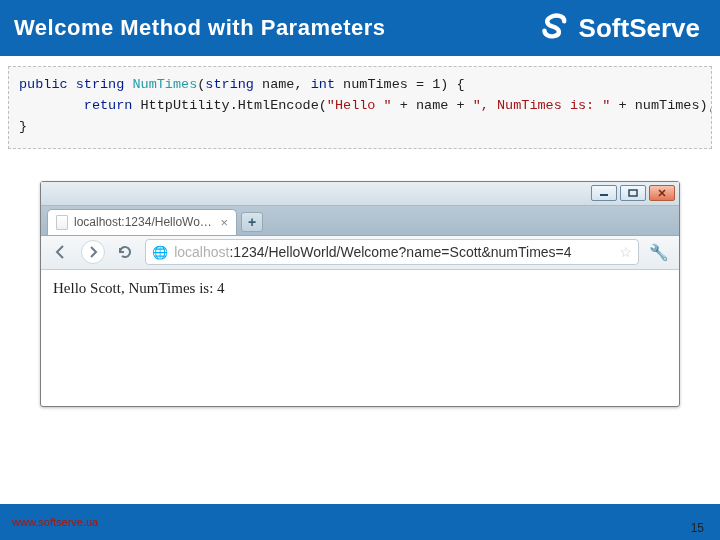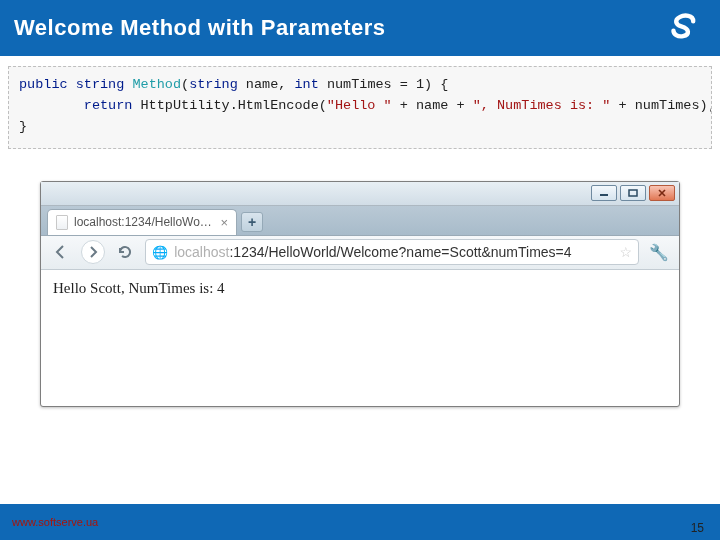--- a/index.html
+++ b/index.html
@@ -150,26 +150,27 @@
 
   <div class="header">
     <div class="header-title">Welcome Method  with Parameters</div>
     <div class="brand">
       <span class="brand-logo">
         <svg width="34" height="34" viewBox="0 0 100 100">
           <path d="M80 30 C80 12 55 10 40 18 C26 25 26 40 45 45 C70 52 70 70 50 74 C34 77 22 68 22 58" stroke="#fff" stroke-width="13" fill="none" stroke-linecap="round"></path>
           <path d="M18 64 C18 84 48 92 66 82 C80 74 80 58 60 52" stroke="#fff" stroke-width="7" fill="none" stroke-linecap="round" opacity="0.0"></path>
         </svg>
       </span>
+      <span class="brand-text">SoftServe</span>
     </div>
   </div>
 
   <div class="body">
 
-    <div class="code-block"><span class="k-navy">public</span><span class="k-text"> </span><span class="k-navy">string</span><span class="k-text"> </span><span class="k-teal">Method</span><span class="k-text">(</span><span class="k-navy">string</span><span class="k-text"> name, </span><span class="k-navy">int</span><span class="k-text"> numTimes = 1) {</span>
+    <div class="code-block"><span class="k-navy">public</span><span class="k-text"> </span><span class="k-navy">string</span><span class="k-text"> </span><span class="k-teal">NumTimes</span><span class="k-text">(</span><span class="k-navy">string</span><span class="k-text"> name, </span><span class="k-navy">int</span><span class="k-text"> numTimes = 1) {</span>
 <span class="k-text">        </span><span class="k-navy">return</span><span class="k-text"> HttpUtility.HtmlEncode(</span><span class="k-red">"Hello "</span><span class="k-text"> + name + </span><span class="k-red">", NumTimes is: "</span><span class="k-text"> + numTimes);</span>
 <span class="k-text">}</span></div>
 
     <div class="browser-wrap">
       <div class="browser">
 
         <div class="titlebar">
           <div class="win-btn">
             <svg width="10" height="8">
                 <line x1="1" y1="6" x2="9" y2="6" stroke="#2a4a62" stroke-width="2"></line>

